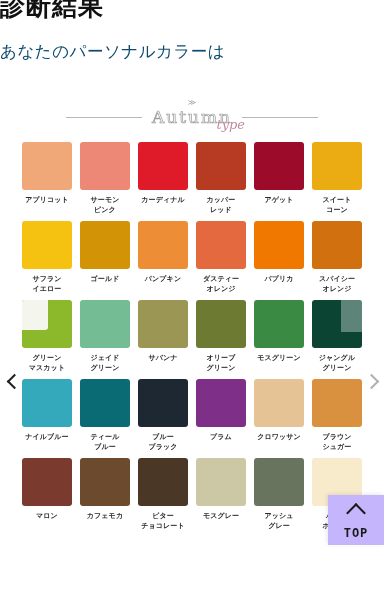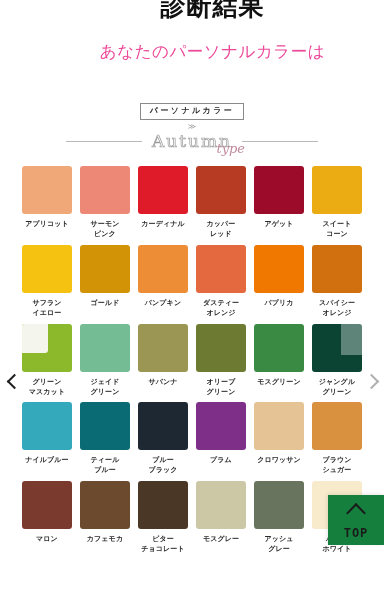--- a/index.html
+++ b/index.html
@@ -11,40 +11,39 @@
     height: 600px;
     background: #ffffff;
     font-family: "Liberation Sans", "DejaVu Sans", sans-serif;
     color: #1a1a1a;
     overflow: hidden;
     position: relative;
   }
 
   
   .page-head {
-    text-align: center;
+    text-align: left;
     padding-top: 0;
-    margin-left: 41px;
   }
   .diag-title {
     font-size: 25px;
     font-weight: 700;
     letter-spacing: 1px;
     margin: 0;
     line-height: 1.0;
     color: #111111;
     position: relative;
     top: -6px;
   }
   .diag-sub {
     font-size: 16.5px;
     font-weight: 400;
     letter-spacing: 0.5px;
     margin: 16px 0 0 0;
-    color: #ec4899;
+    color: #0c4a6e;
   }
 
   
   .badge-wrap {
     margin-top: 36px;
     text-align: center;
   }
   .pc-badge {
     display: inline-block;
     border: 1px solid #8a8a8a;
@@ -187,21 +186,21 @@
   .arrow-prev .chev { transform: rotate(-135deg); border-color: #1f1f1f; }
   .arrow-next .chev { transform: rotate(45deg); border-top-color: #b0b0b0; border-right-color: #b0b0b0; border-width: 2px; }
 
   
   .top-button {
     position: absolute;
     right: 0;
     top: 495px;
     width: 56px;
     height: 50px;
-    background: #15803d;
+    background: #c4b5fd;
     box-shadow: -1px -1px 4px rgba(0,0,0,0.10);
     display: flex;
     flex-direction: column;
     align-items: center;
     justify-content: center;
     gap: 6px;
     cursor: pointer;
   }
   .top-chev {
     width: 12px;
@@ -221,21 +220,20 @@
 </style>
 </head>
 <body>
 
 <div class="page-head">
   <h1 class="diag-title">診断結果</h1>
   <p class="diag-sub">あなたのパーソナルカラーは</p>
 </div>
 
 <div class="badge-wrap">
-  <div class="pc-badge">パーソナルカラー</div>
   <div class="badge-arrow">≫</div>
   <div class="logo-line">
     <span class="rule"></span>
     <span class="autumn-script">
       <span class="autumn-word">Autumn</span>
       <span class="autumn-type">type</span>
     </span>
     <span class="rule"></span>
   </div>
 </div>

